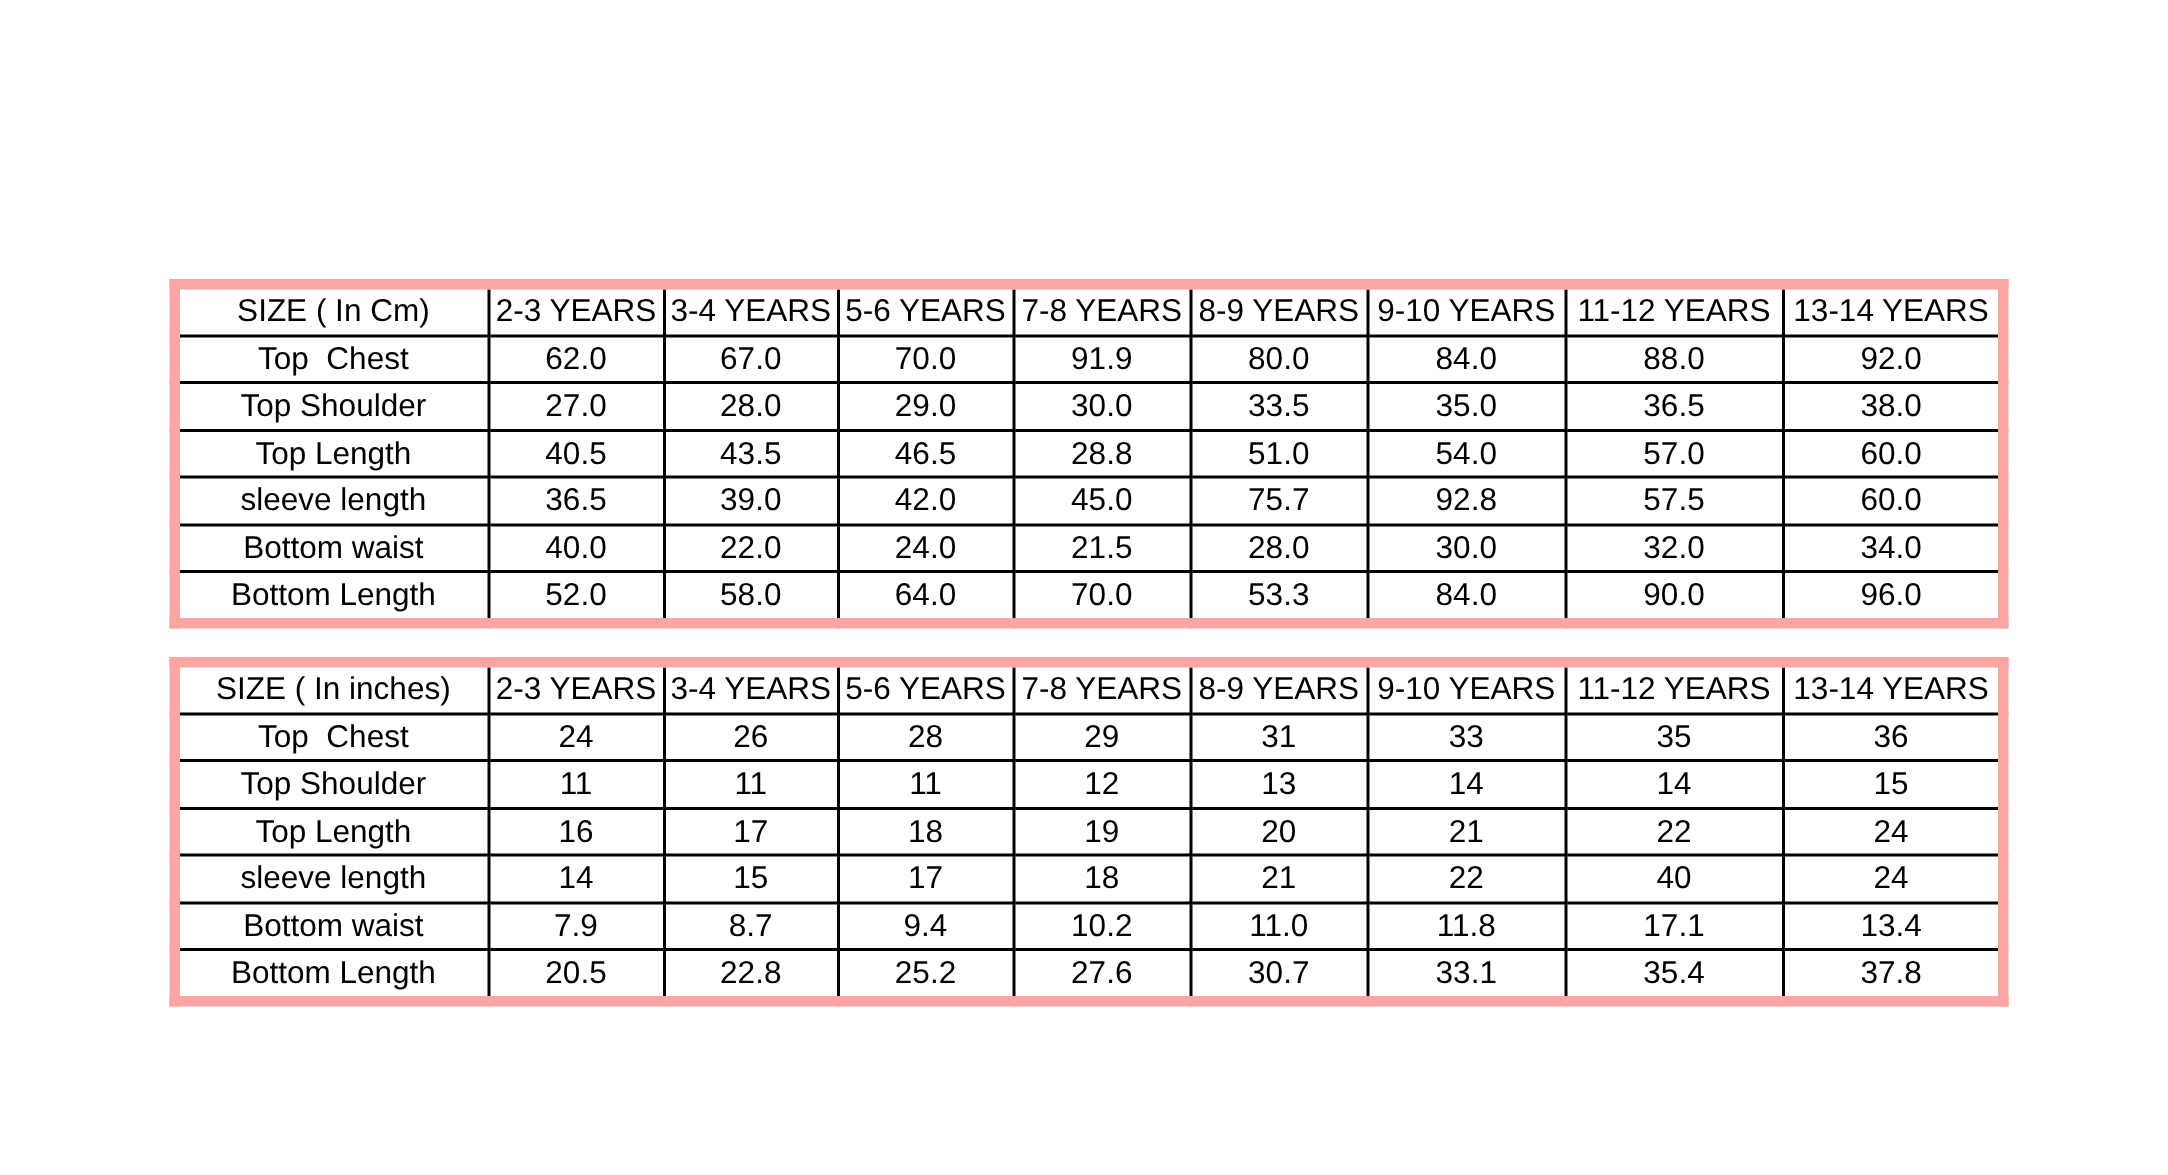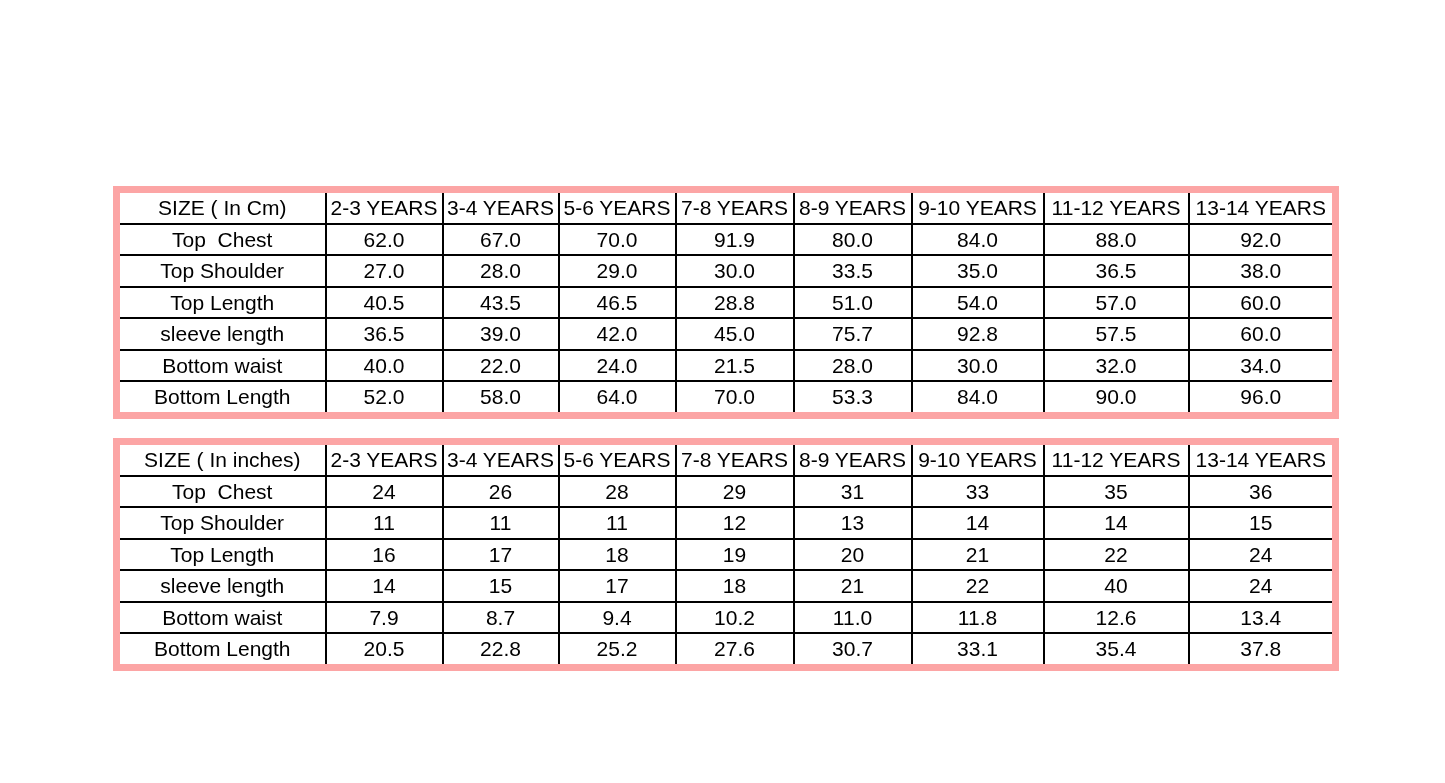--- a/index.html
+++ b/index.html
@@ -219,21 +219,21 @@
           <td>24</td>
         </tr>
         <tr>
           <td>Bottom waist</td>
           <td>7.9</td>
           <td>8.7</td>
           <td>9.4</td>
           <td>10.2</td>
           <td>11.0</td>
           <td>11.8</td>
-          <td>12.6</td>
+          <td>17.1</td>
           <td>13.4</td>
         </tr>
         <tr>
           <td>Bottom Length</td>
           <td>20.5</td>
           <td>22.8</td>
           <td>25.2</td>
           <td>27.6</td>
           <td>30.7</td>
           <td>33.1</td>

